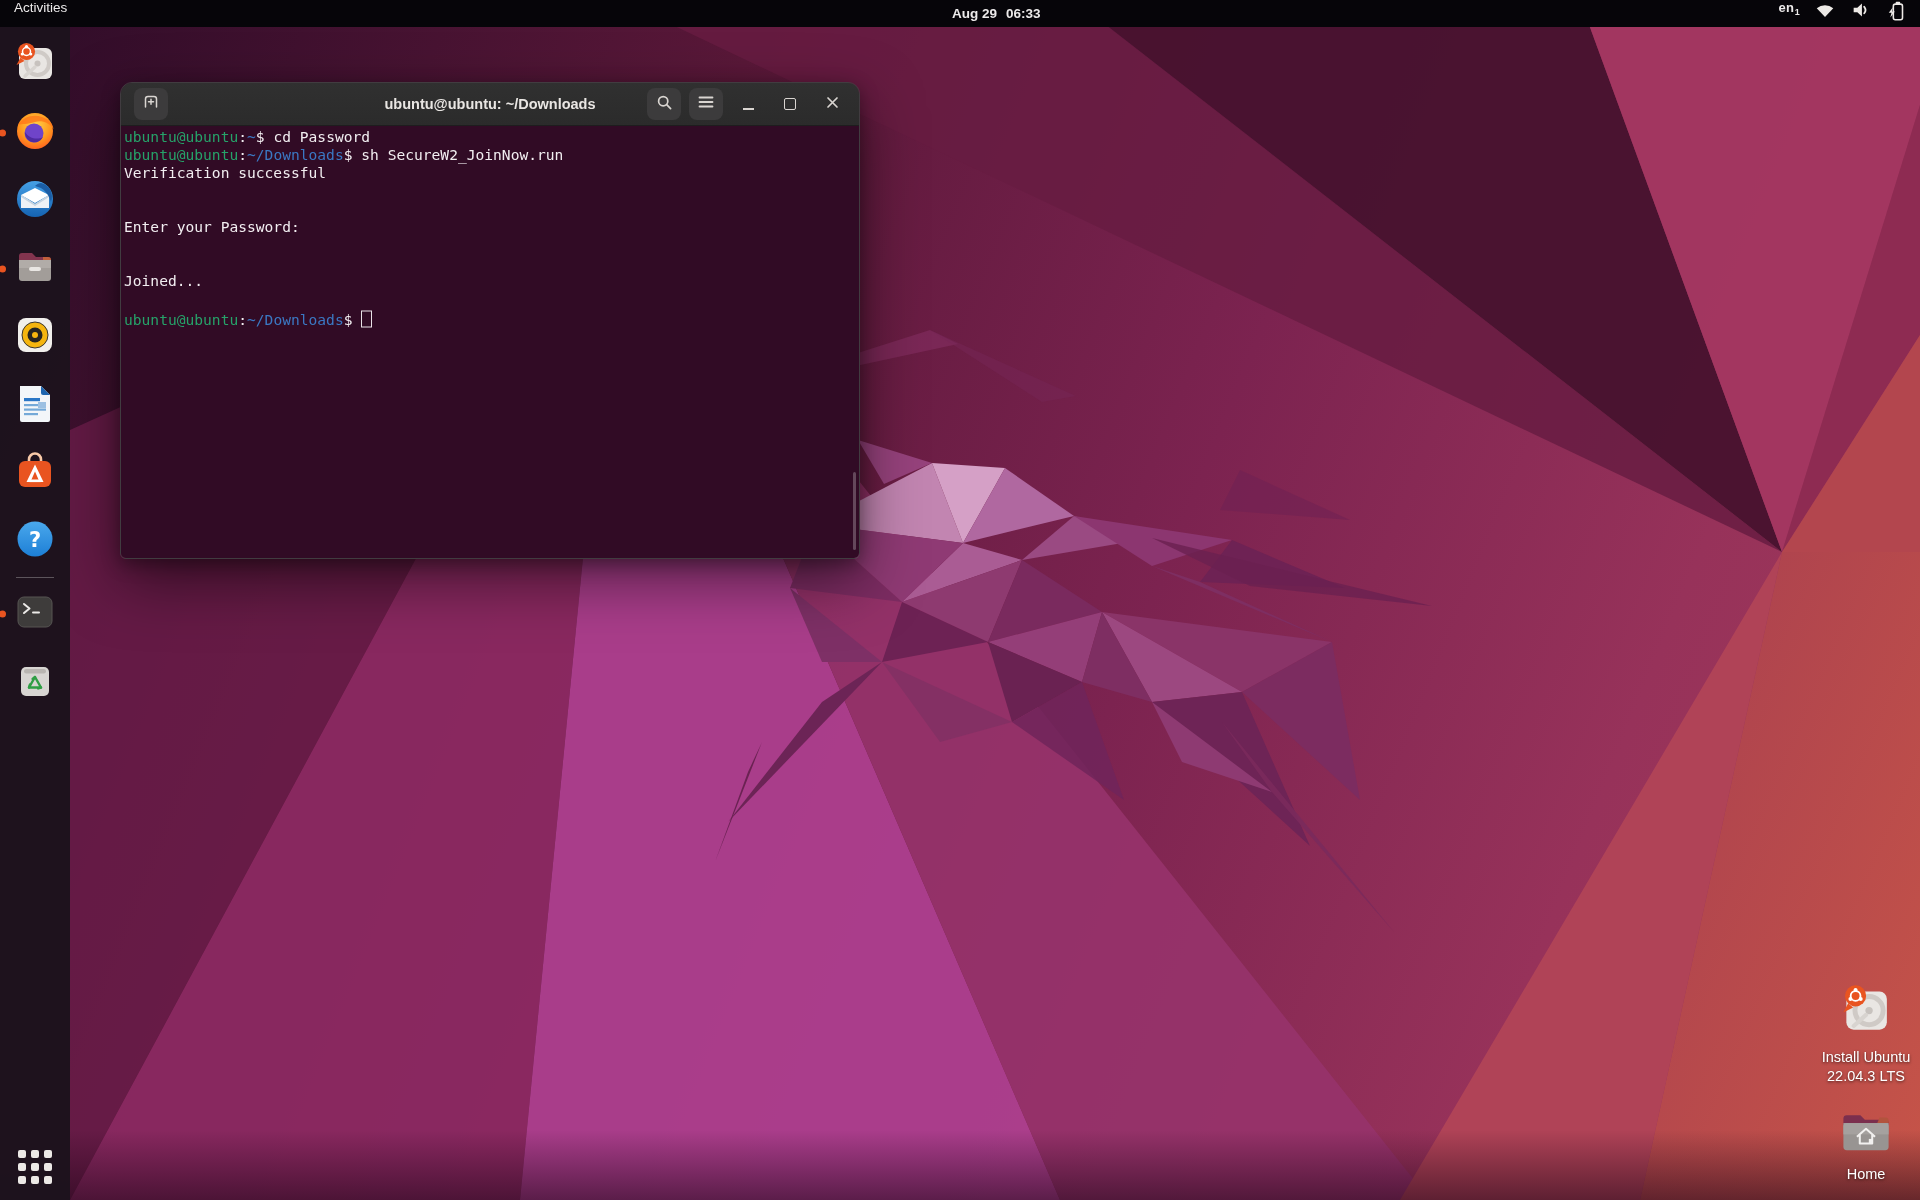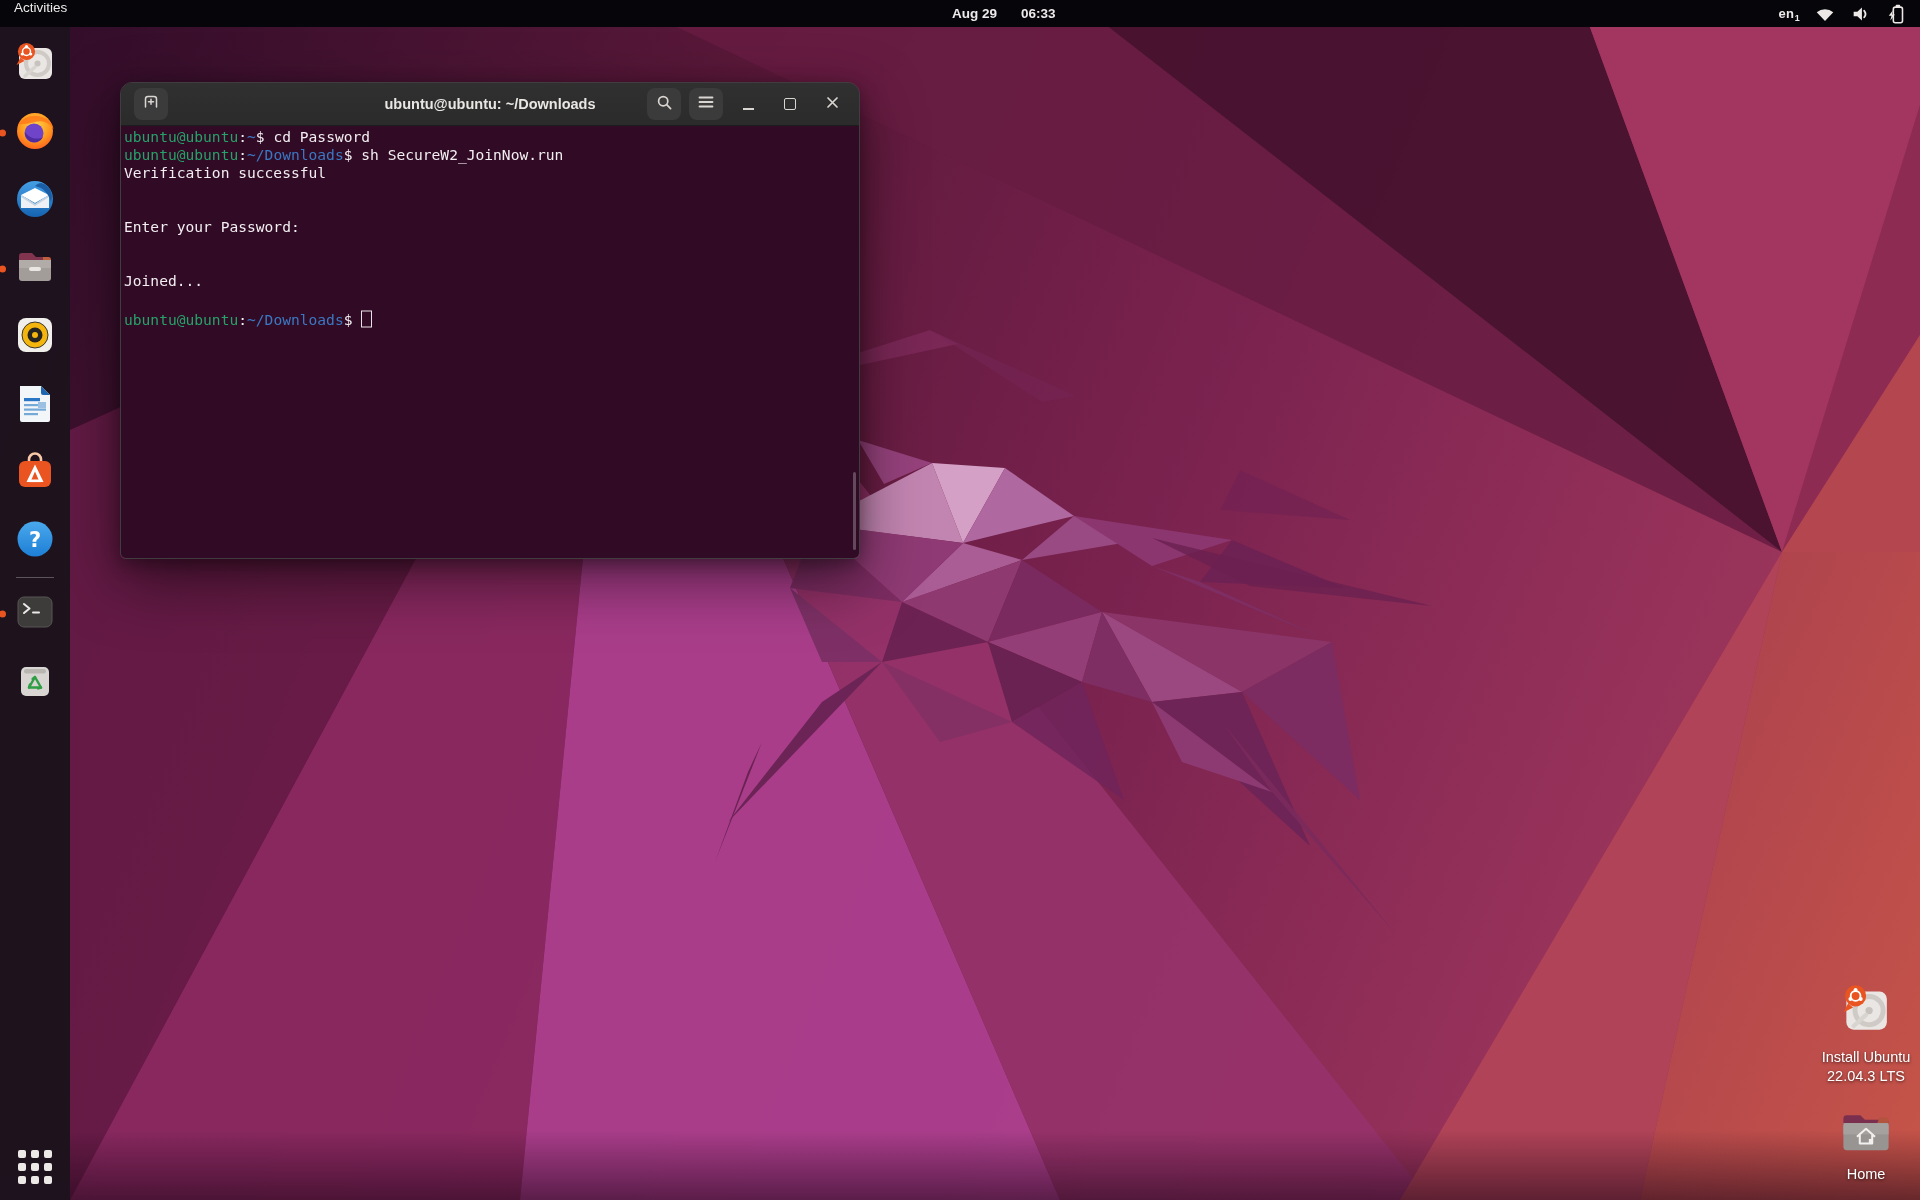--- a/index.html
+++ b/index.html
@@ -9,22 +9,22 @@
     background:#2e0c28;
   }
   
   .wallpaper{position:absolute;inset:0;
     background:linear-gradient(112deg,#2e0c28 0%,#5a1839 32%,#7c2350 58%,#97325a 80%,#a23b58 100%);}
   .wallpaper svg{position:absolute;inset:0;width:100%;height:100%;}
   
   .topbar{position:absolute;left:0;top:0;width:1920px;height:27px;background:#060509;
     display:flex;align-items:center;color:#eceaea;font-size:13.5px;z-index:50;}
   .tb-left{position:absolute;left:14px;top:0;height:15px;display:flex;align-items:center;font-weight:500;cursor:default;}
-  .tb-clock{position:absolute;left:952px;top:0;height:27px;display:flex;align-items:center;gap:24px;font-weight:600;}
-  .tb-right{position:absolute;right:12px;top:0;height:27px;display:flex;align-items:center;gap:14px;}
+  .tb-clock{position:absolute;left:952px;top:0;height:27px;display:flex;align-items:center;gap:9px;font-weight:600;}
+  .tb-right{position:absolute;right:12px;top:0;height:27px;display:flex;align-items:flex-start;gap:14px;}
   .kbd-ind{font-size:13px;font-weight:600;letter-spacing:.3px;display:flex;align-items:flex-end;}
   .kbd-ind .sub{font-size:9px;transform:translateY(2px);margin-left:.5px;}
   .tb-icon{display:flex;align-items:center;}
   
   .dock{position:absolute;left:0;top:27px;width:70px;height:1173px;background:rgba(29,19,29,.97);
     z-index:40;display:flex;flex-direction:column;align-items:center;padding-top:14px;gap:20px;box-sizing:border-box;}
   .dock-item{position:relative;width:48px;height:48px;border-radius:10px;display:flex;align-items:center;justify-content:center;}
   .dock-item svg{width:44px;height:44px;}
   .run-dot{position:absolute;left:-12px;top:50%;transform:translateY(-50%);width:7px;height:7px;border-radius:50%;
     background:var(--c-accent,#e95420);}

